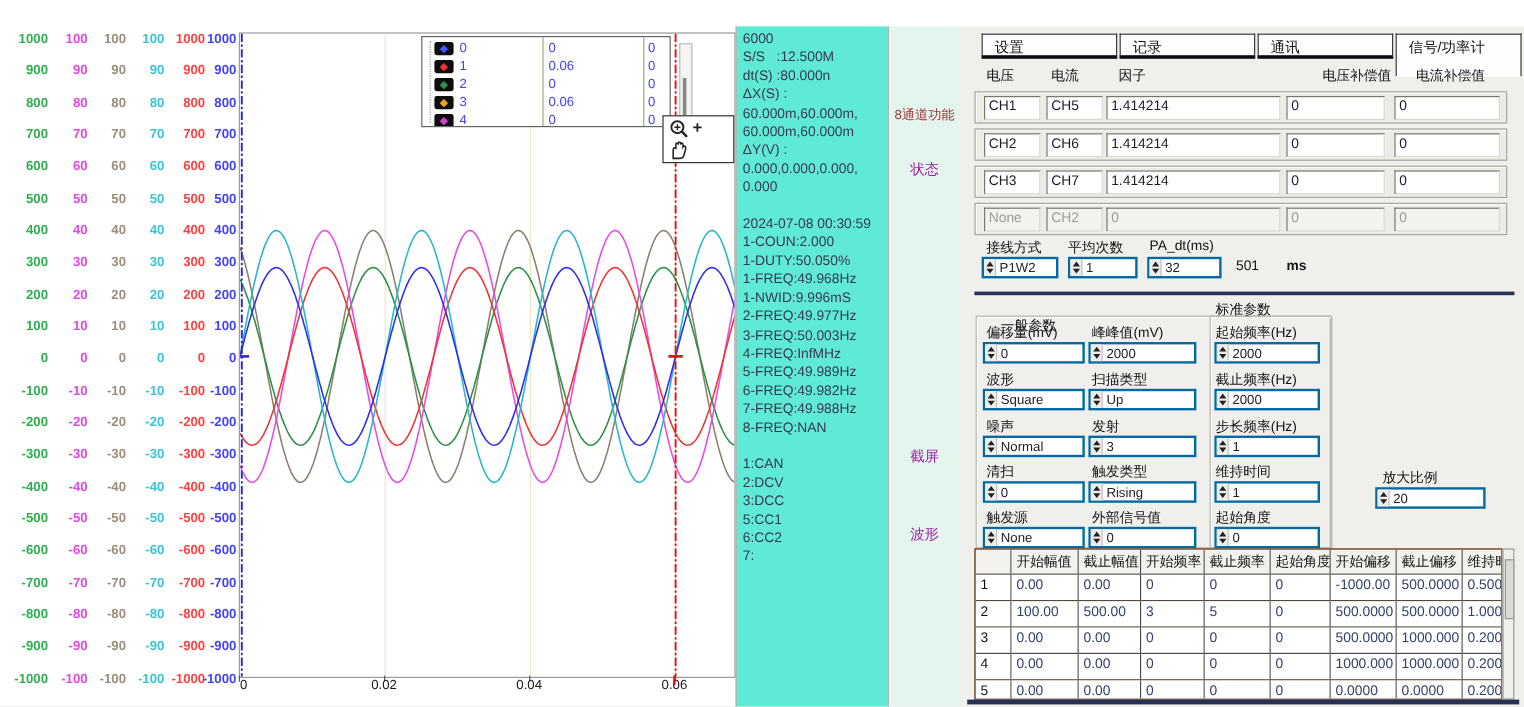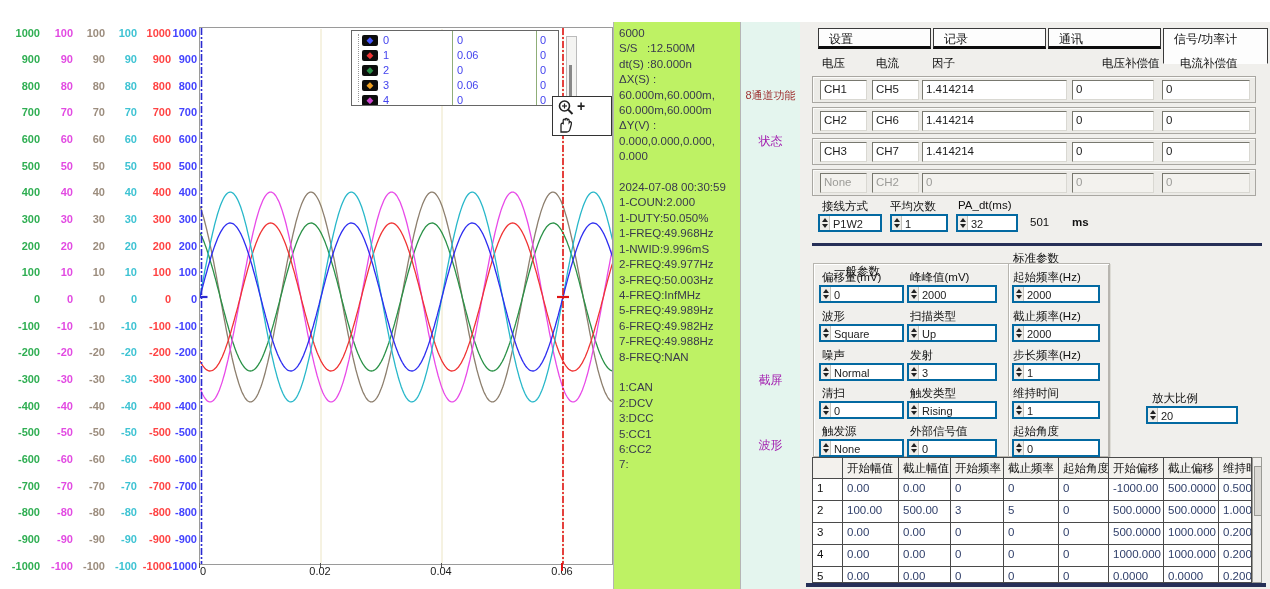--- a/index.html
+++ b/index.html
@@ -24,21 +24,21 @@
   #legend .mark{position:absolute;left:10px;top:2px;width:16px;height:11px;background:#0d0d0d;border-radius:2px;
                 color:#fff;font-size:9px;line-height:11px;text-align:center;}
   #legend .idx,#legend .v1,#legend .v2{position:absolute;font-size:11px;color:#4444ee;line-height:15px;}
   #legend .idx{left:31px;} #legend .v1{left:105px;} #legend .v2{left:188px;}
   #legend-scroll{position:absolute;left:366px;top:8px;width:9px;height:86px;background:#f4f4f2;border:1px solid #bbb;}
   #legend-scroll .thumb{position:absolute;left:2px;top:28px;width:3px;height:42px;background:#888;}
   
   #zoombox{position:absolute;left:352px;top:68px;width:58px;height:38px;background:#fff;border:1px solid #333;}
   #zoombox .plus{position:absolute;left:24px;top:1px;font-size:14px;font-weight:bold;color:#222;}
   
-  #info{position:absolute;left:613px;top:22px;width:128px;height:567px;background:#bef264;
+  #info{position:absolute;left:613px;top:22px;width:128px;height:567px;background:#5eead4;
         border-left:1px solid #b5b5b5;border-right:1px solid #b5b5b5;box-sizing:border-box;
         padding:4px 0 0 5px;}
   #info .il{font-size:11.5px;line-height:15.4px;color:#38384e;white-space:pre;}
   
   #strip{position:absolute;left:741px;top:22px;width:59px;height:567px;background:#e4f5ee;}
   .striplbl{position:absolute;left:0;width:59px;text-align:center;font-size:11px;color:#a21caf;}
   
   #rp{position:absolute;left:800px;top:22px;width:470px;height:567px;background:#f0efec;}
   .tab{position:absolute;top:28px;height:21px;background:#fdfdfd;border:1px solid #3a3a3a;
        border-bottom:3px solid #0d0d0d;box-sizing:border-box;font-size:12px;text-align:left;

